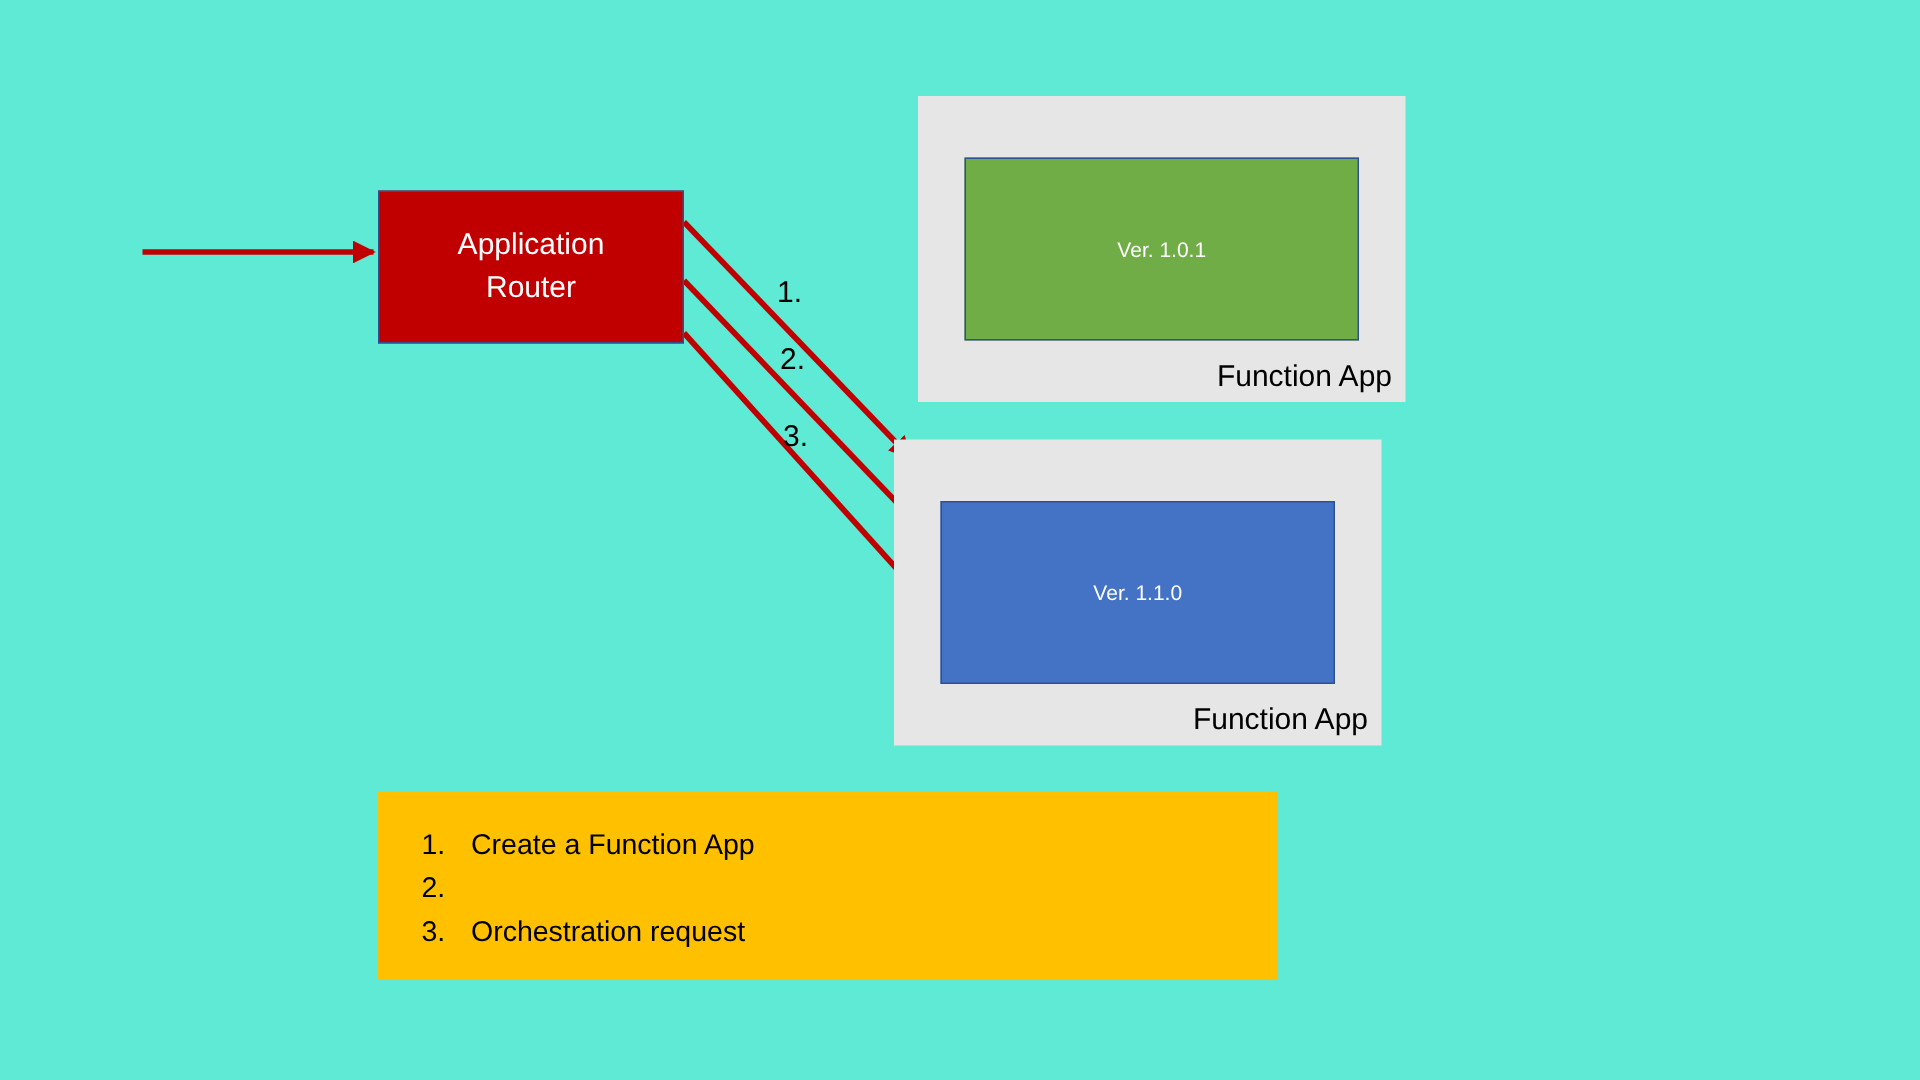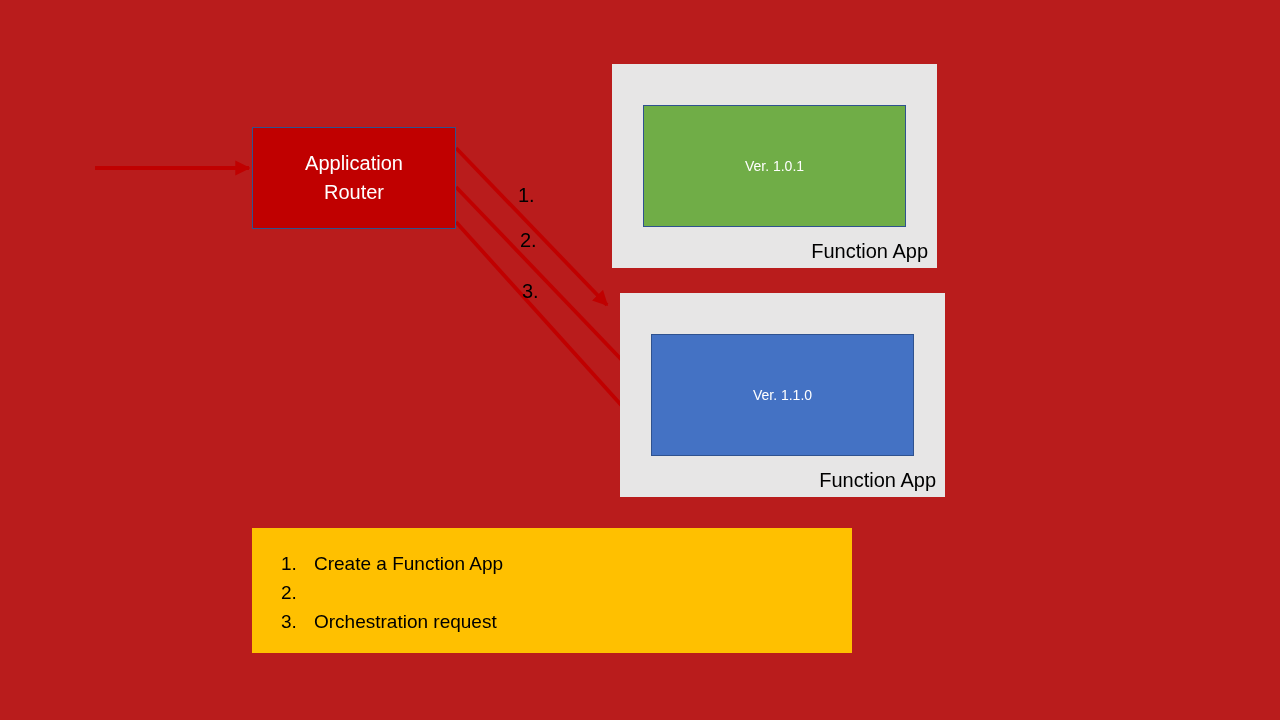--- a/index.html
+++ b/index.html
@@ -1,18 +1,18 @@
 <!DOCTYPE html>
 <html style="--c-arrow_red: #C00000; --c-router_fill: #C00000; --c-shape_border: #2F528F; --c-green_fill: #70AD47; --c-blue_fill: #4472C4; --c-container_gray: #E7E6E6; --c-note_gold: #FFC000; --c-text_dark: #000000; --c-text_light: #FFFFFF;"><head>
 <meta charset="utf-8">
 <title>Function App Routing Diagram</title>
 <style>
   html, body { margin:0; padding:0; background:#ffffff; }
   .canvas {
-    position:relative; width:1280px; height:720px; background:#b91c1c;
+    position:relative; width:1280px; height:720px; background:#5eead4;
     font-family:"Liberation Sans", sans-serif; overflow:hidden;
   }
 
   
   .router-box {
     position:absolute; left:252px; top:127px; width:204px; height:102px;
     background:var(--c-router_fill,#C00000);
     border:1.6px solid var(--c-shape_border,#2F528F);
     box-sizing:border-box;
     display:flex; align-items:center; justify-content:center;
@@ -22,21 +22,21 @@
     color:var(--c-text_light,#FFFFFF);
     font-size:20px; line-height:29px;
   }
 
   
   .fa-container {
     position:absolute; width:325px; height:204px;
     background:var(--c-container_gray,#E7E6E6);
   }
   .fa-container.first  { left:612px; top:64px;  }
-  .fa-container.second { left:620px; top:293px;text-decoration:underline; }
+  .fa-container.second { left:596px; top:293px;text-decoration:underline; }
   .version-box {
     position:absolute; left:31px; top:41px; width:263px; height:122px;
     border:1.4px solid var(--c-shape_border,#2F528F);
     box-sizing:border-box;
     display:flex; align-items:center; justify-content:center;
     color:var(--c-text_light,#FFFFFF); font-size:14px;
   }
   .version-box.green { background:var(--c-green_fill,#70AD47); }
   .version-box.blue  { background:var(--c-blue_fill,#4472C4); }
   .fa-label {

